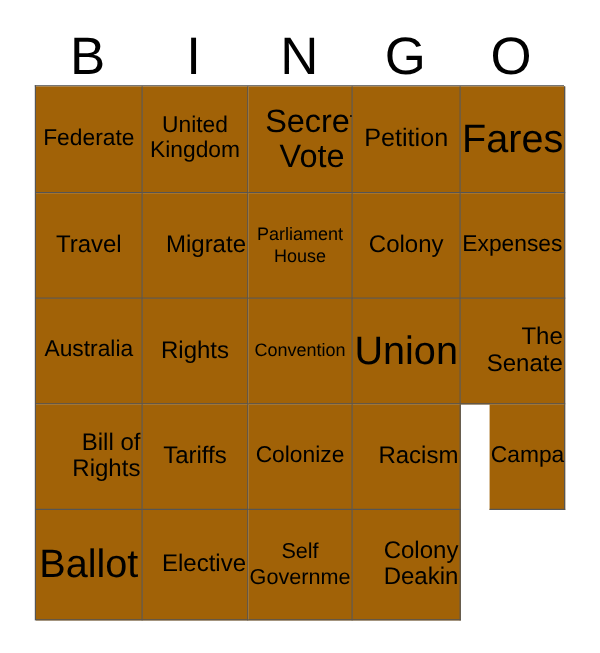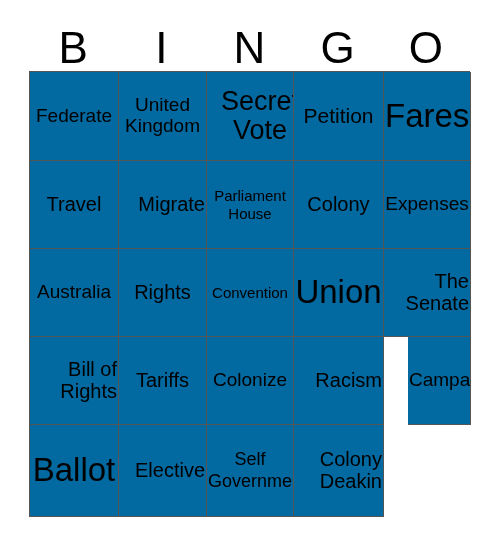--- a/index.html
+++ b/index.html
@@ -62,21 +62,21 @@
   .cell {
     box-sizing: border-box;
     border-right: 1px solid #555555;
     border-bottom: 1px solid #555555;
     display: flex;
     align-items: center;
     justify-content: center;
     text-align: center;
     padding: 0 1px;
     overflow: hidden;
-    background: #0369a1;
+    background: #a16207;
   }
   .cell-text {
     display: block;
     width: 100%;
     text-align: center;
     color: #000000;
     line-height: 1.04;
     white-space: pre-line;
   }
 

